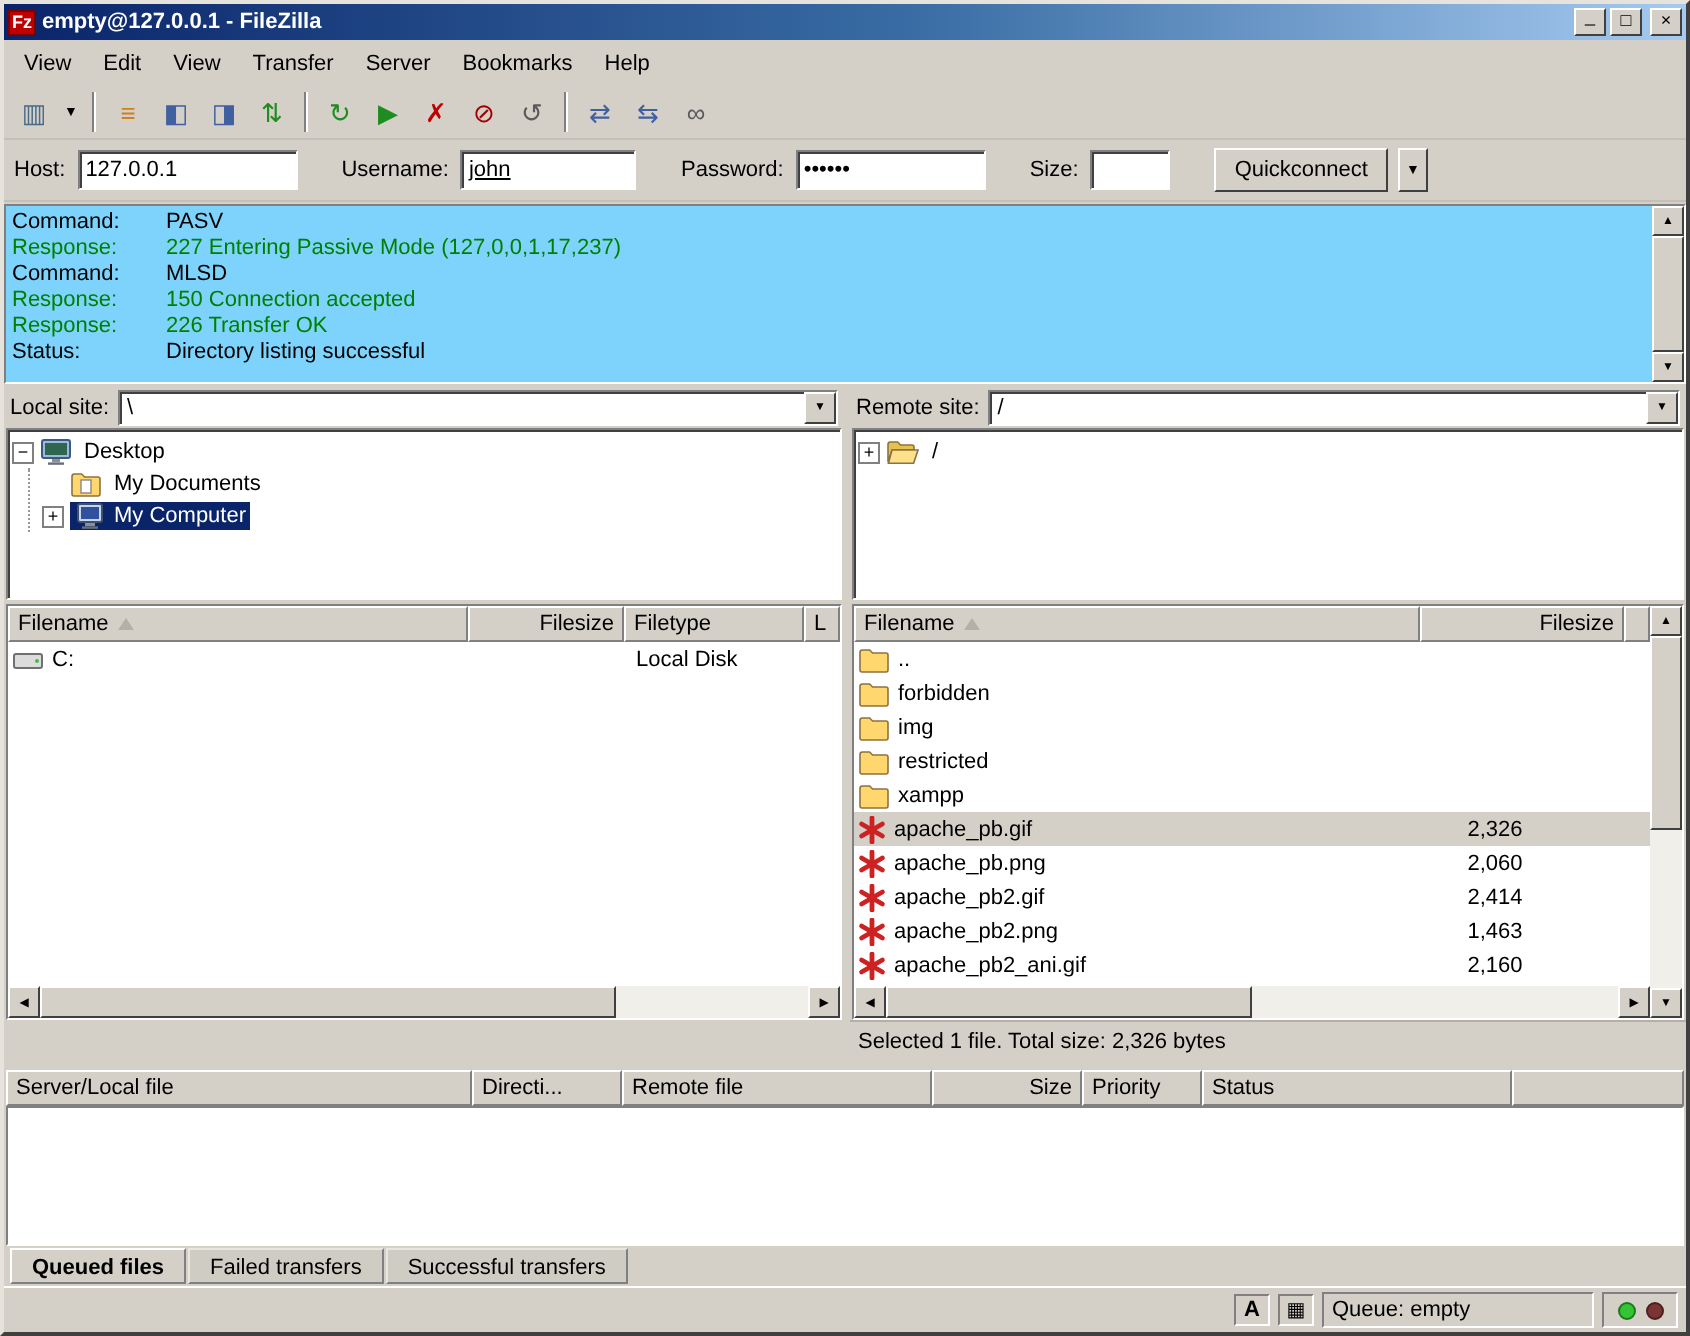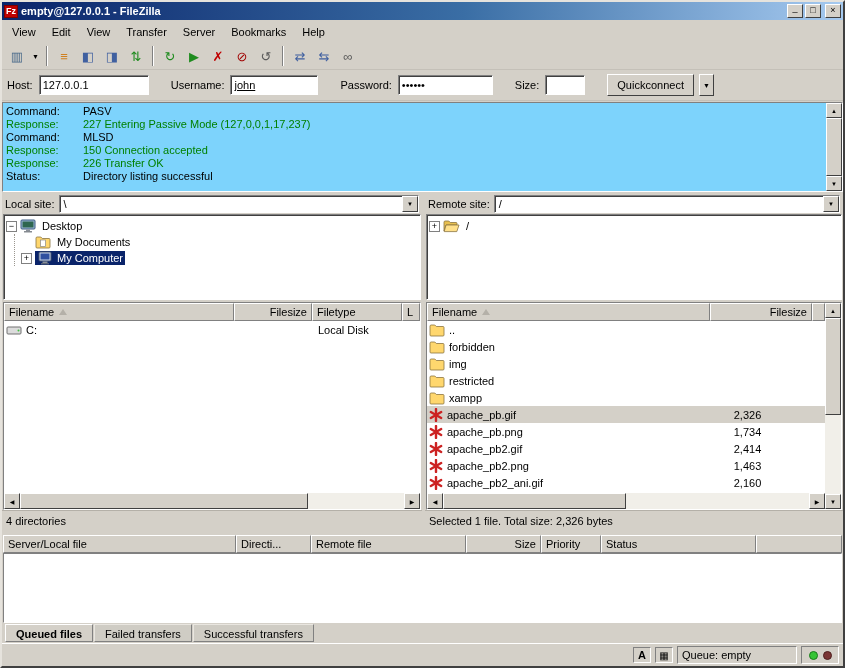--- a/index.html
+++ b/index.html
@@ -97,21 +97,21 @@
   .q1{flex:0 0 233px;} .q2{flex:0 0 75px;} .q3{flex:0 0 155px;} .q4{flex:0 0 75px;justify-content:flex-end;} .q5{flex:0 0 60px;} .q6{flex:0 0 155px;}
   .queue-body{height:70px;flex:0 0 70px;background:#fff;border:1px solid;border-color:#808080 #fff #fff #808080;margin:0 1px;}
   .tabs{height:20px;flex:0 0 20px;display:flex;align-items:flex-start;padding:1px 0 0 3px;gap:1px;}
   .tab{height:18px;padding:3px 10px;background:#cfccc4;border:1px solid;border-color:#e9e6e0 #808080 #808080 #e9e6e0;cursor:default;white-space:nowrap;}
   .tab.active{background:#d4d0c8;border-color:#fff #808080 #808080 #fff;font-weight:bold;}
 
   
   .statusbar{flex:1;display:flex;align-items:center;justify-content:flex-end;gap:4px;padding:2px 4px;border-top:1px solid #fff;}
   .sb-icon{width:18px;height:16px;border:1px solid;border-color:#808080 #fff #fff #808080;display:flex;align-items:center;justify-content:center;font-size:10px;background:#d4d0c8;cursor:default;}
   .sb-icon.bold{font-weight:bold;font-size:11px;}
-  .queue-panel{width:120px;height:18px;border:1px solid;border-color:#808080 #fff #fff #808080;padding:2px 4px;white-space:nowrap;overflow:hidden;}
+  .queue-panel{width:136px;height:18px;border:1px solid;border-color:#808080 #fff #fff #808080;padding:2px 4px;white-space:nowrap;overflow:hidden;}
   .led-panel{width:38px;height:18px;border:1px solid;border-color:#808080 #fff #fff #808080;display:flex;align-items:center;justify-content:center;gap:5px;}
   .led{width:9px;height:9px;border-radius:50%;}
   .led-green{background:#35c435;border:1px solid #1a7a1a;}
   .led-red{background:#7a3434;border:1px solid #4e1f1f;}
 </style>
 </head>
 <body>
 
 <div class="window">
 
@@ -313,21 +313,20 @@
           </div>
           <div class="hsb">
             <span class="sbbtn">◀</span>
             <div class="sbtrack-h">
                 <div class="sbthumb thumb-h75"></div>
               </div>
             <span class="sbbtn">▶</span>
           </div>
         </div>
       </div>
-      <div class="pane-status">4 directories</div>
     </div>
 
     <div class="vsplit"></div>
 
     <div class="pane-col pane-right">
       <div class="site-row">
         <span>Remote site:</span>
         <div class="combo">
           <span class="combo-text">/</span>
           <span class="combo-dd">▼</span>
@@ -419,21 +418,21 @@
                 <span class="cell-name rn">
                   <svg width="14" height="14" viewBox="0 0 14 14">
                     <g stroke="#cc2222" stroke-width="2.4" stroke-linecap="round">
                       <path d="M7 1 V13"></path>
                       <path d="M1.8 4 L12.2 10"></path>
                       <path d="M1.8 10 L12.2 4"></path>
                     </g>
                   </svg>
                   <span>apache_pb.png</span>
                 </span>
-                <span class="rs">1,734</span>
+                <span class="rs">2,060</span>
               </div>
             <div class="lrow">
                 <span class="cell-name rn">
                   <svg width="14" height="14" viewBox="0 0 14 14">
                     <g stroke="#cc2222" stroke-width="2.4" stroke-linecap="round">
                       <path d="M7 1 V13"></path>
                       <path d="M1.8 4 L12.2 10"></path>
                       <path d="M1.8 10 L12.2 4"></path>
                     </g>
                   </svg>

